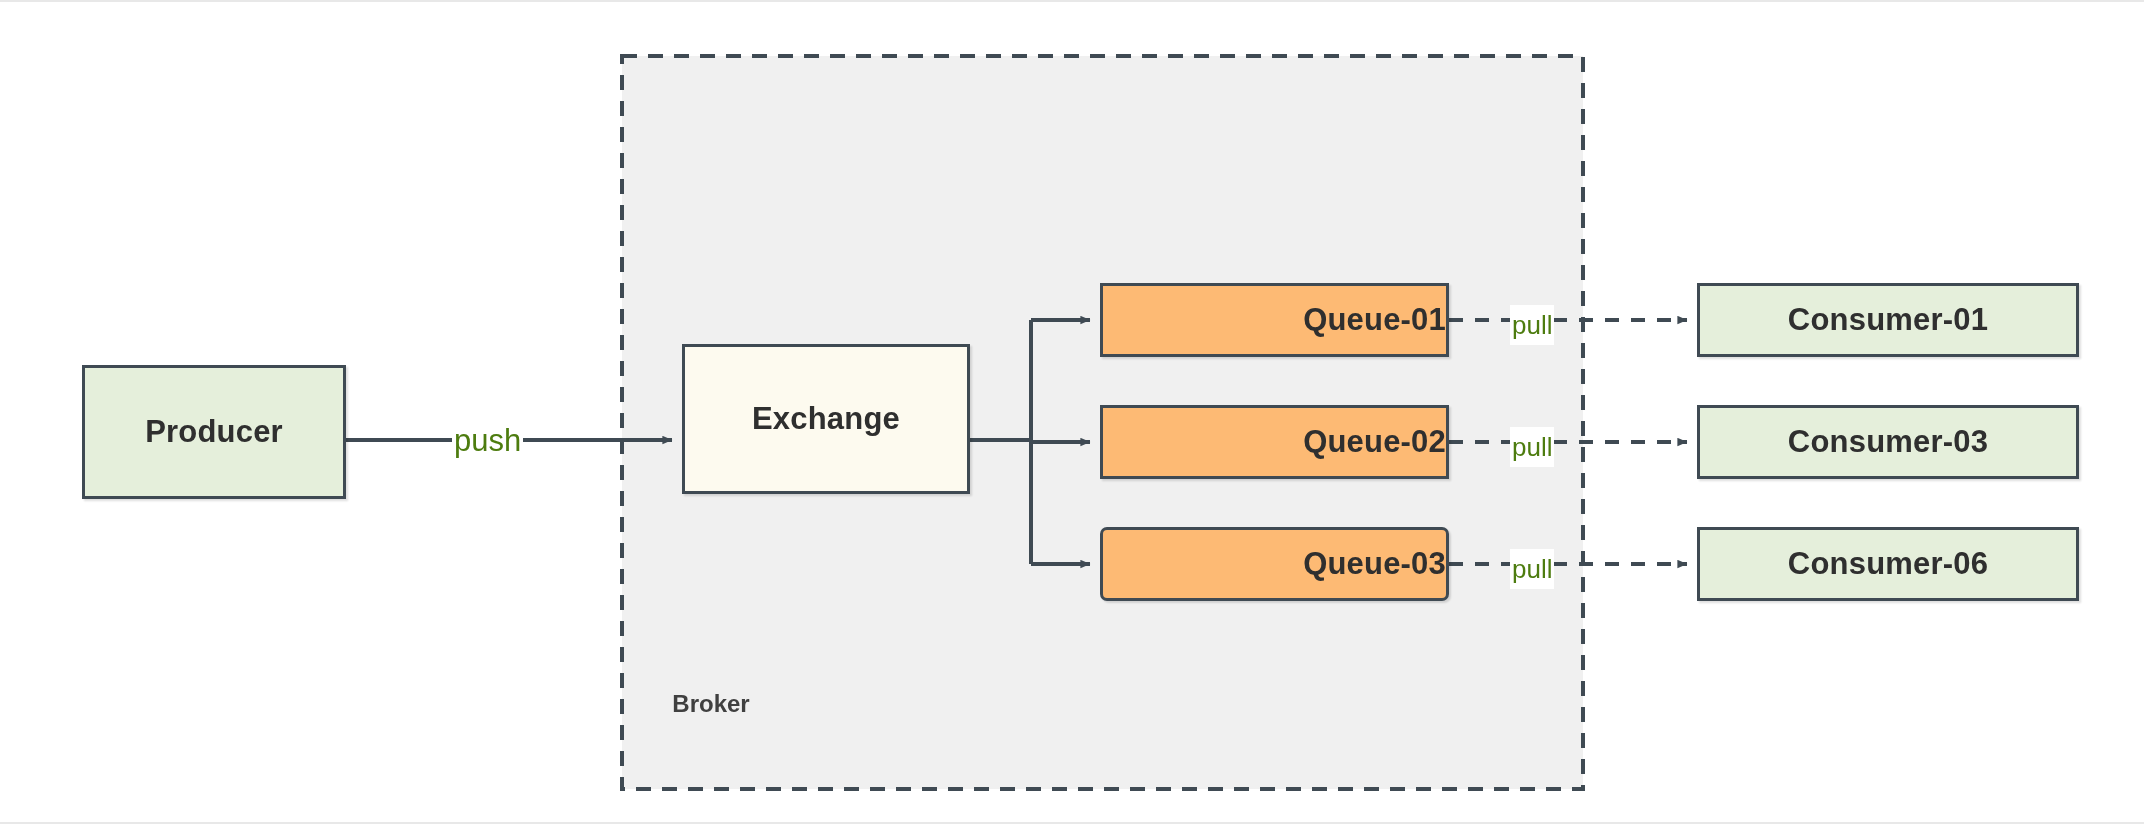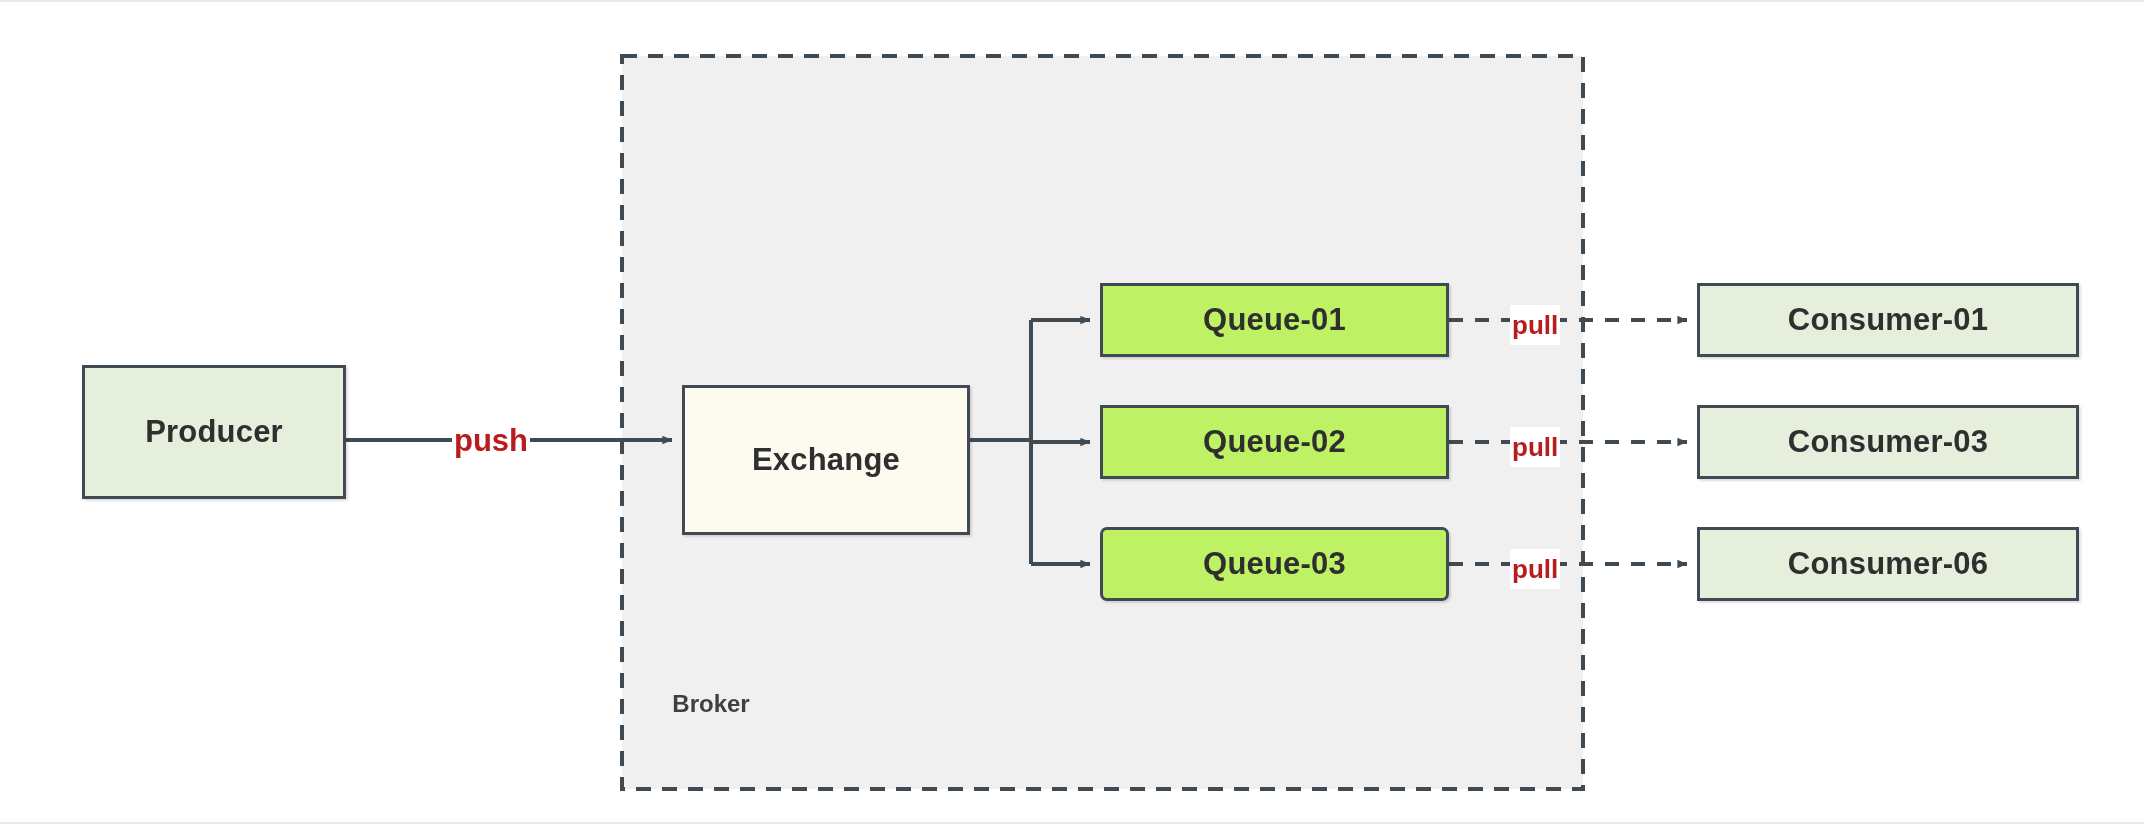--- a/index.html
+++ b/index.html
@@ -36,50 +36,50 @@
     display: flex;
     align-items: center;
     justify-content: center;
     color: #2f2f2f;
     font-weight: bold;
     letter-spacing: 0.2px;
     box-shadow: 2px 2px 2px rgba(0,0,0,0.13);
   }
   .node-green { background: #e5efdb; }
   .node-ivory { background: #fdfaef; }
-  .node-peach { background: #bef264; }
+  .node-peach { background: #fdba74; justify-content: flex-end; }
 
   .node-producer {
     left: 82px; top: 363px; width: 264px; height: 134px;
     font-size: 31px;
   }
   .node-exchange {
-    left: 682px; top: 383px; width: 288px; height: 150px;
+    left: 682px; top: 342px; width: 288px; height: 150px;
     font-size: 31px;
   }
   .node-queue {
     left: 1100px; width: 349px; height: 74px;
     font-size: 31px;
   }
   .node-queue-0 { top: 281px; }
   .node-queue-1 { top: 403px; }
   .node-queue-2 { top: 525px; border-radius: 7px; }
 
   .node-consumer {
     left: 1697px; width: 382px; height: 74px;
     font-size: 31px;
   }
   .node-consumer-0 { top: 281px; }
   .node-consumer-1 { top: 403px; }
   .node-consumer-2 { top: 525px; }
 
   .edge-label {
     position: absolute;
-    color: #b91c1c;
-    font-weight: bold;
+    color: #4d7c0f;
+    font-weight: normal;
     white-space: nowrap;
     background: #ffffff;
     line-height: 1;
     padding: 3px 2px;
   }
   .label-push {
     font-size: 31px;
     left: 452px;
     top: 420px;
   }

